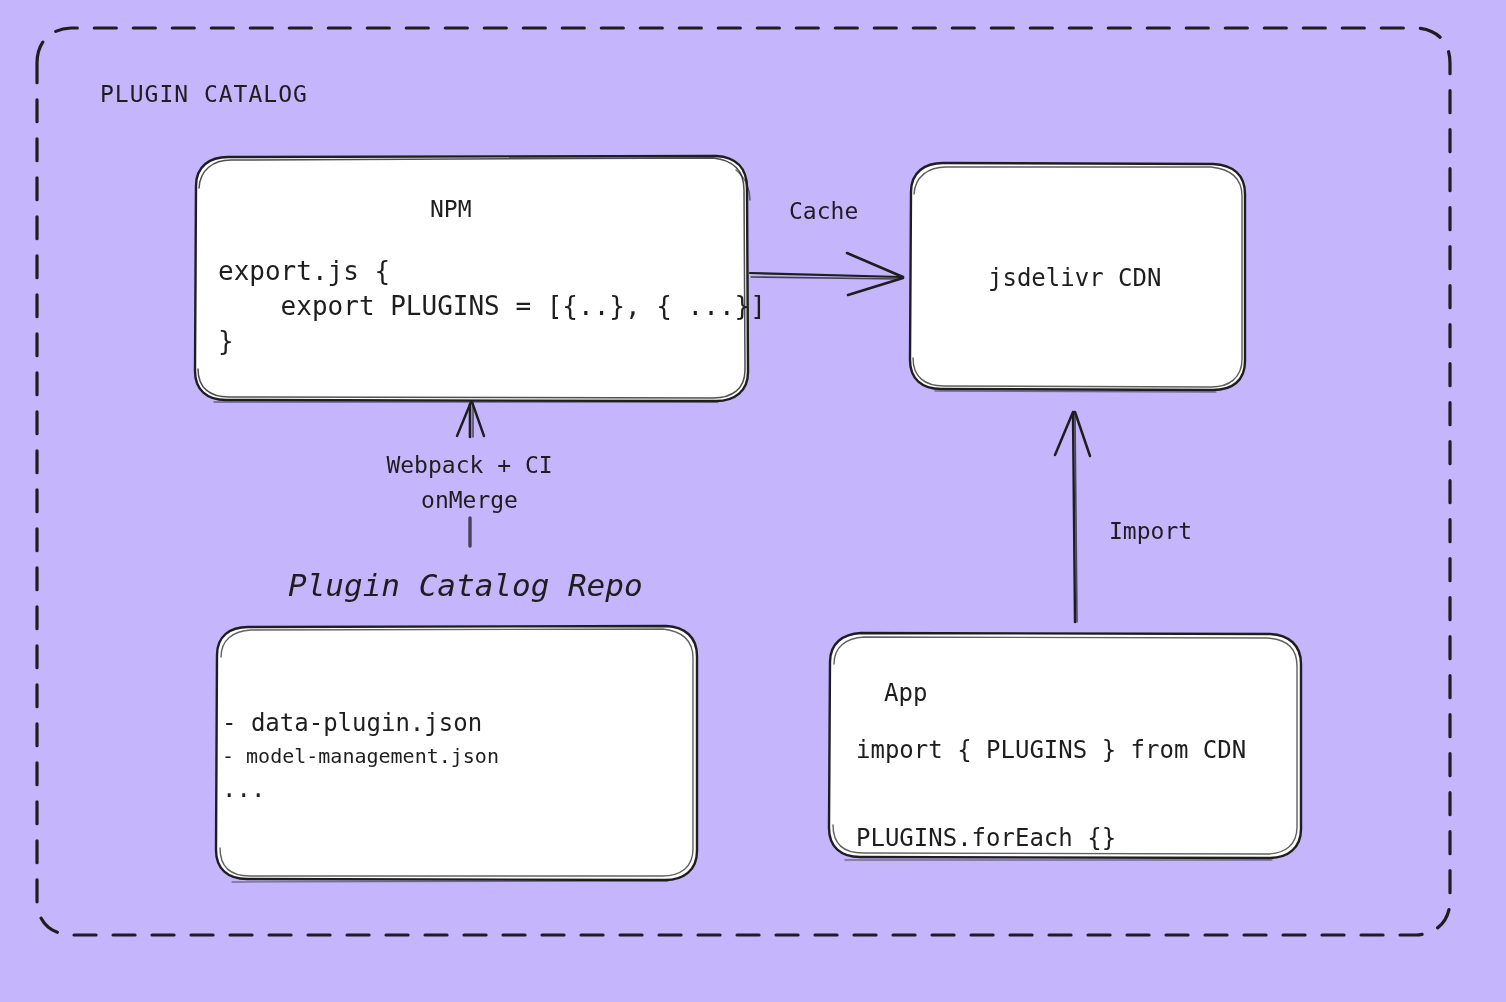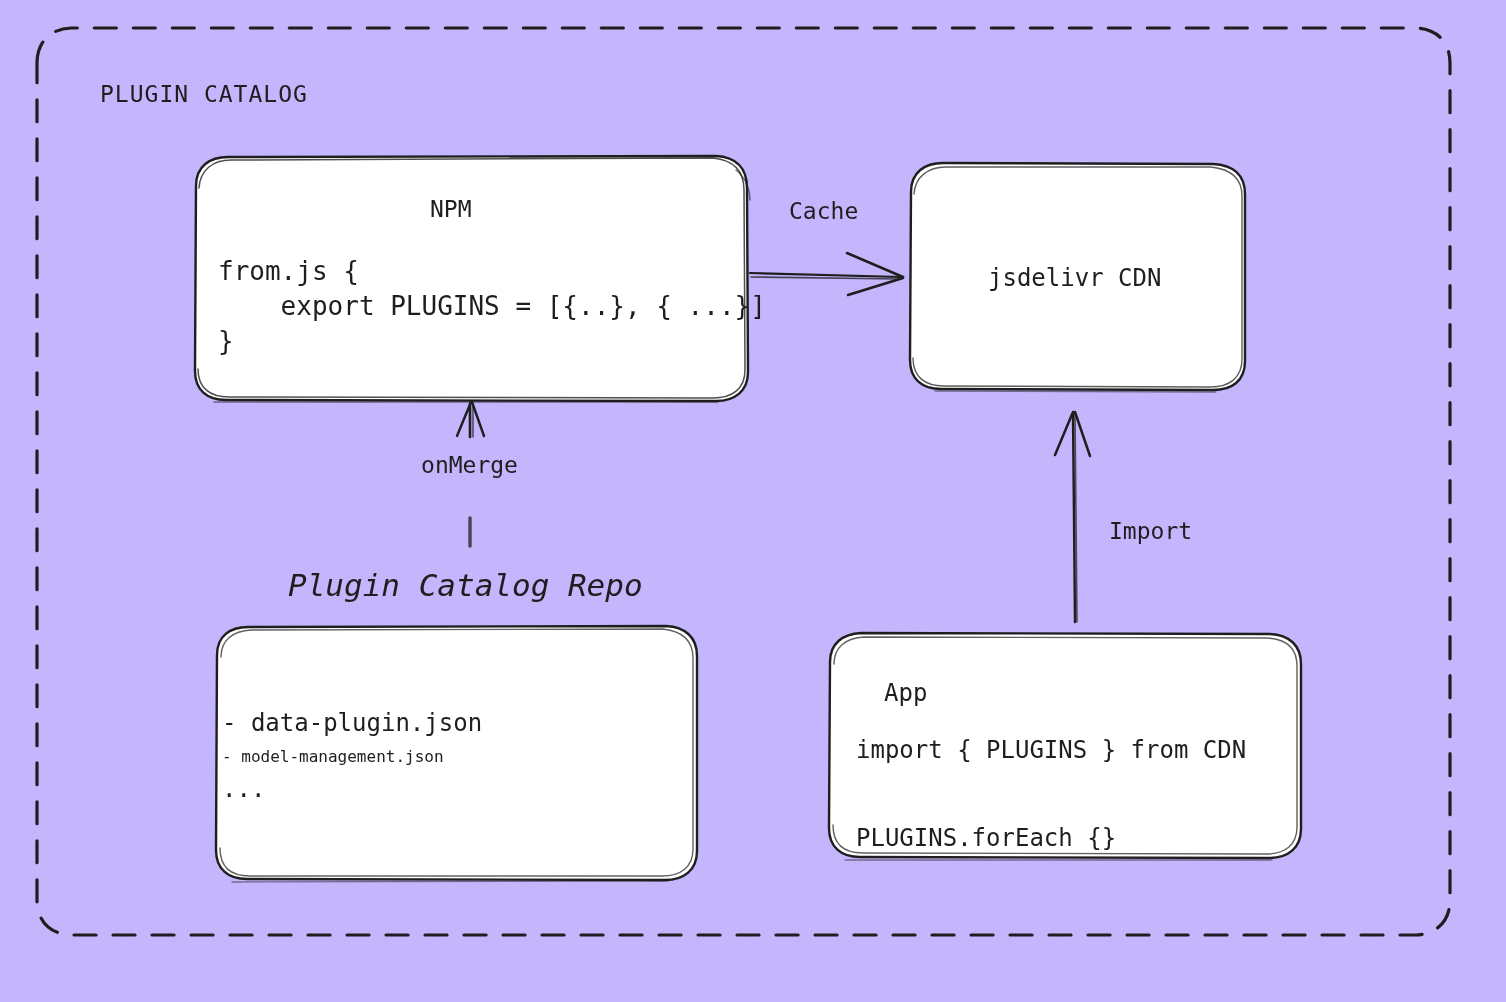--- a/index.html
+++ b/index.html
@@ -239,40 +239,41 @@
       <path d="M 1077 622 L 1075 414" fill="none" stroke="#1e1e1e" stroke-width="1.6" stroke-linecap="round" opacity="0.72"></path>
       <path d="M 1055 455 L 1073 412" fill="none" stroke="#1e1e1e" stroke-width="2.5" stroke-linecap="round"></path>
       <path d="M 1090 456 L 1075 412" fill="none" stroke="#1e1e1e" stroke-width="2.5" stroke-linecap="round"></path>
     </g>
   </svg>
 
   <div class="txt container-title">PLUGIN CATALOG</div>
 
   <div class="txt npm-title">NPM</div>
   <div class="npm-code" style="position:absolute;">
-    <div class="txt" style="position:relative;left:0;top:0;font-size:26px;line-height:35px;">from.js {</div>
+    <div class="txt" style="position:relative;left:0;top:0;font-size:26px;line-height:35px;">export.js {</div>
     <div class="txt" style="position:relative;left:0;top:0;font-size:26px;line-height:35px;">    export PLUGINS = [{..}, { ...}]</div>
     <div class="txt" style="position:relative;left:0;top:0;font-size:26px;line-height:35px;">}</div>
   </div>
 
   <div class="txt cdn-title">jsdelivr CDN</div>
 
   <div class="txt label-cache">Cache</div>
 
   <div class="label-webpack" style="position:absolute;">
+    <div class="txt" style="position:relative;left:0;top:0;font-size:23px;line-height:35px;text-align:center;width:195px;">Webpack + CI</div>
     <div class="txt" style="position:relative;left:0;top:0;font-size:23px;line-height:35px;width:195px;">onMerge</div>
   </div>
 
   <div class="txt label-import">Import</div>
 
   <div class="txt label-repo">Plugin Catalog Repo</div>
 
   <div class="repo-list" style="position:absolute;">
     <div class="txt" style="position:relative;left:0;top:0;font-size:24px;line-height:33px;">- data-plugin.json</div>
-    <div class="txt" style="position:relative;left:0;top:0;font-size:16px;line-height:33px;">- model-management.json</div>
+    <div class="txt" style="position:relative;left:0;top:0;font-size:20px;line-height:33px;">- model-management.json</div>
     <div class="txt" style="position:relative;left:0;top:0;font-size:24px;line-height:33px;">...</div>
   </div>
 
   <div class="txt app-title">App</div>
   <div class="txt app-line1">import { PLUGINS } from CDN</div>
   <div class="txt app-line2">PLUGINS.forEach {}</div>
 
 </div>
 
 </body></html>

